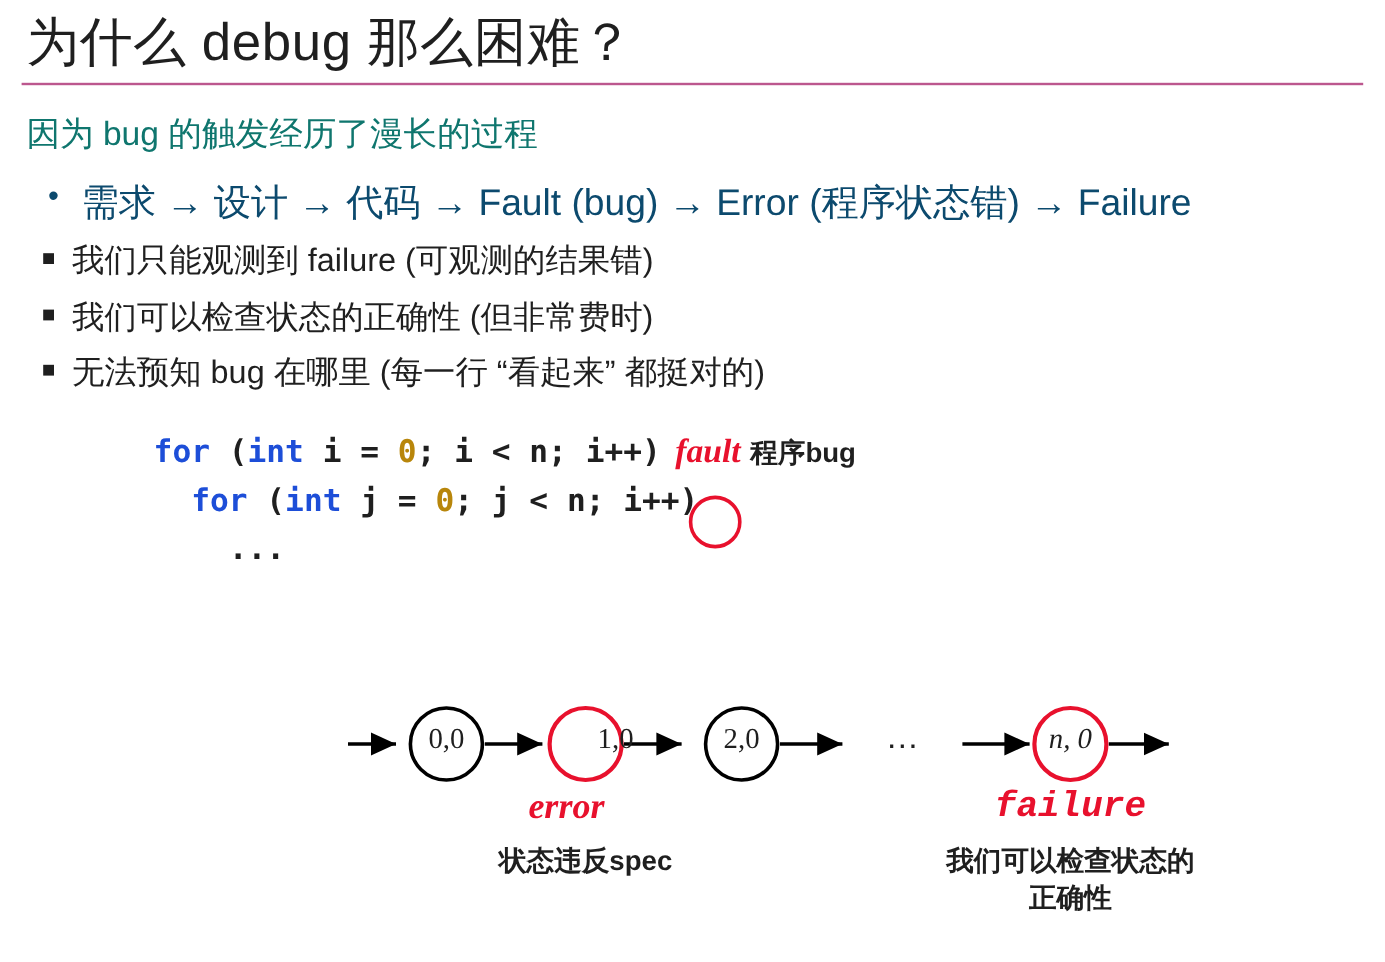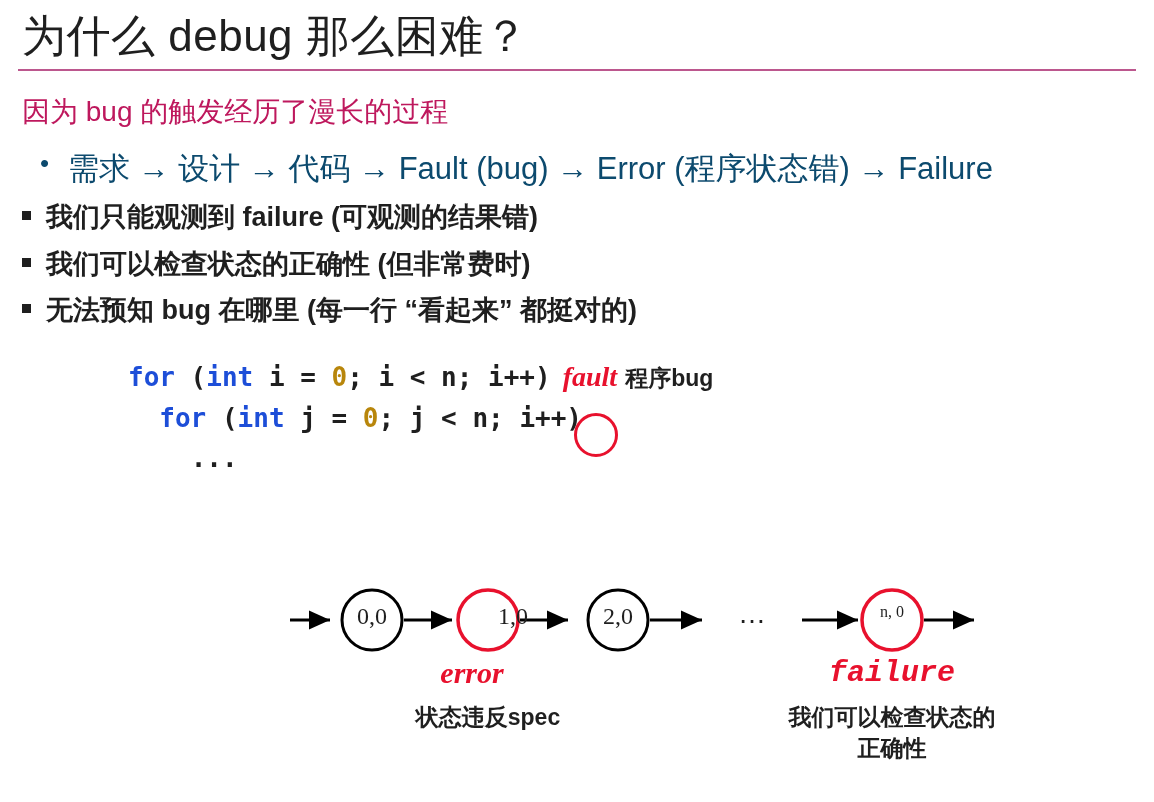--- a/index.html
+++ b/index.html
@@ -33,21 +33,21 @@
   .title-rule {
     margin: 6px 18px 0 18px;
     height: 2px;
     background: #b0397a;
     opacity: 0.85;
   }
   
   .lead {
     font-size: 28px;
     padding: 22px 0 0 22px;
-    color: #be185d;
+    color: #0f766e;
   }
   ul.level1 {
     list-style: none;
     margin: 18px 0 0 0;
     padding: 0 0 0 38px;
   }
   ul.level1 > li {
     font-size: 31px;
     position: relative;
     padding-left: 30px;
@@ -57,22 +57,21 @@
   ul.level1 > li::before {
     content: "\2022";
     position: absolute;
     left: 2px;
     top: -2px;
     font-size: 26px;
   }
   ul.level2 {
     list-style: none;
     margin: 8px 0 0 0;
-    padding: 0 0 0 20px;
-    font-weight: bold;
+    padding: 0 0 0 34px;
   }
   ul.level2 > li {
     font-size: 27px;
     position: relative;
     padding-left: 26px;
     color: #1f1f1f;
     margin-top: 10px;
     line-height: 1.35;
   }
   ul.level2 > li::before {
@@ -195,21 +194,21 @@
       <circle cx="606" cy="60" r="30" fill="#fff" stroke="#000" stroke-width="3"></circle>
       <line x1="638" y1="60" x2="690" y2="60" stroke="#000" stroke-width="3" marker-end="url(#arrow)"></line>
       <line x1="790" y1="60" x2="846" y2="60" stroke="#000" stroke-width="3" marker-end="url(#arrow)"></line>
       <circle cx="880" cy="60" r="30" fill="#fff" stroke="#e8112d" stroke-width="3.5"></circle>
       <line x1="912" y1="60" x2="962" y2="60" stroke="#000" stroke-width="3" marker-end="url(#arrow)"></line>
     </svg>
 
     <div class="diag-caption" style="left:320px; top:43px; width:80px; font-size:24px; font-weight:normal; font-family:'Liberation Serif',serif;">0,0</div>
     <div class="diag-caption" style="left:436px; top:43px; width:80px; font-size:24px; font-weight:normal; font-family:'Liberation Serif',serif;text-align:right;">1,0</div>
     <div class="diag-caption" style="left:566px; top:43px; width:80px; font-size:24px; font-weight:normal; font-family:'Liberation Serif',serif;">2,0</div>
-    <div class="diag-caption" style="left:840px; top:43px; width:80px; font-size:16px; font-weight:normal; font-family:'Liberation Serif',serif; ">n, 0</div>
+    <div class="diag-caption" style="left:840px; top:43px; width:80px; font-size:24px; font-weight:normal; font-family:'Liberation Serif',serif; font-style:italic;">n, 0</div>
 
     <div class="diag-caption" style="left:700px; top:38px; width:80px; font-size:28px; font-weight:normal;">…</div>
 
     <div class="diag-err-label" style="left:380px; top:96px; width:160px;">error</div>
     <div class="diag-err-label" style="left:800px; top:96px; width:160px;font-family:Liberation Mono, monospace;">failure</div>
 
     <div class="diag-caption" style="left:376px; top:142px; width:200px;">状态违反spec</div>
     <div class="diag-caption" style="left:770px; top:142px; width:220px;">我们可以检查状态的正确性</div>
   </div>
 

